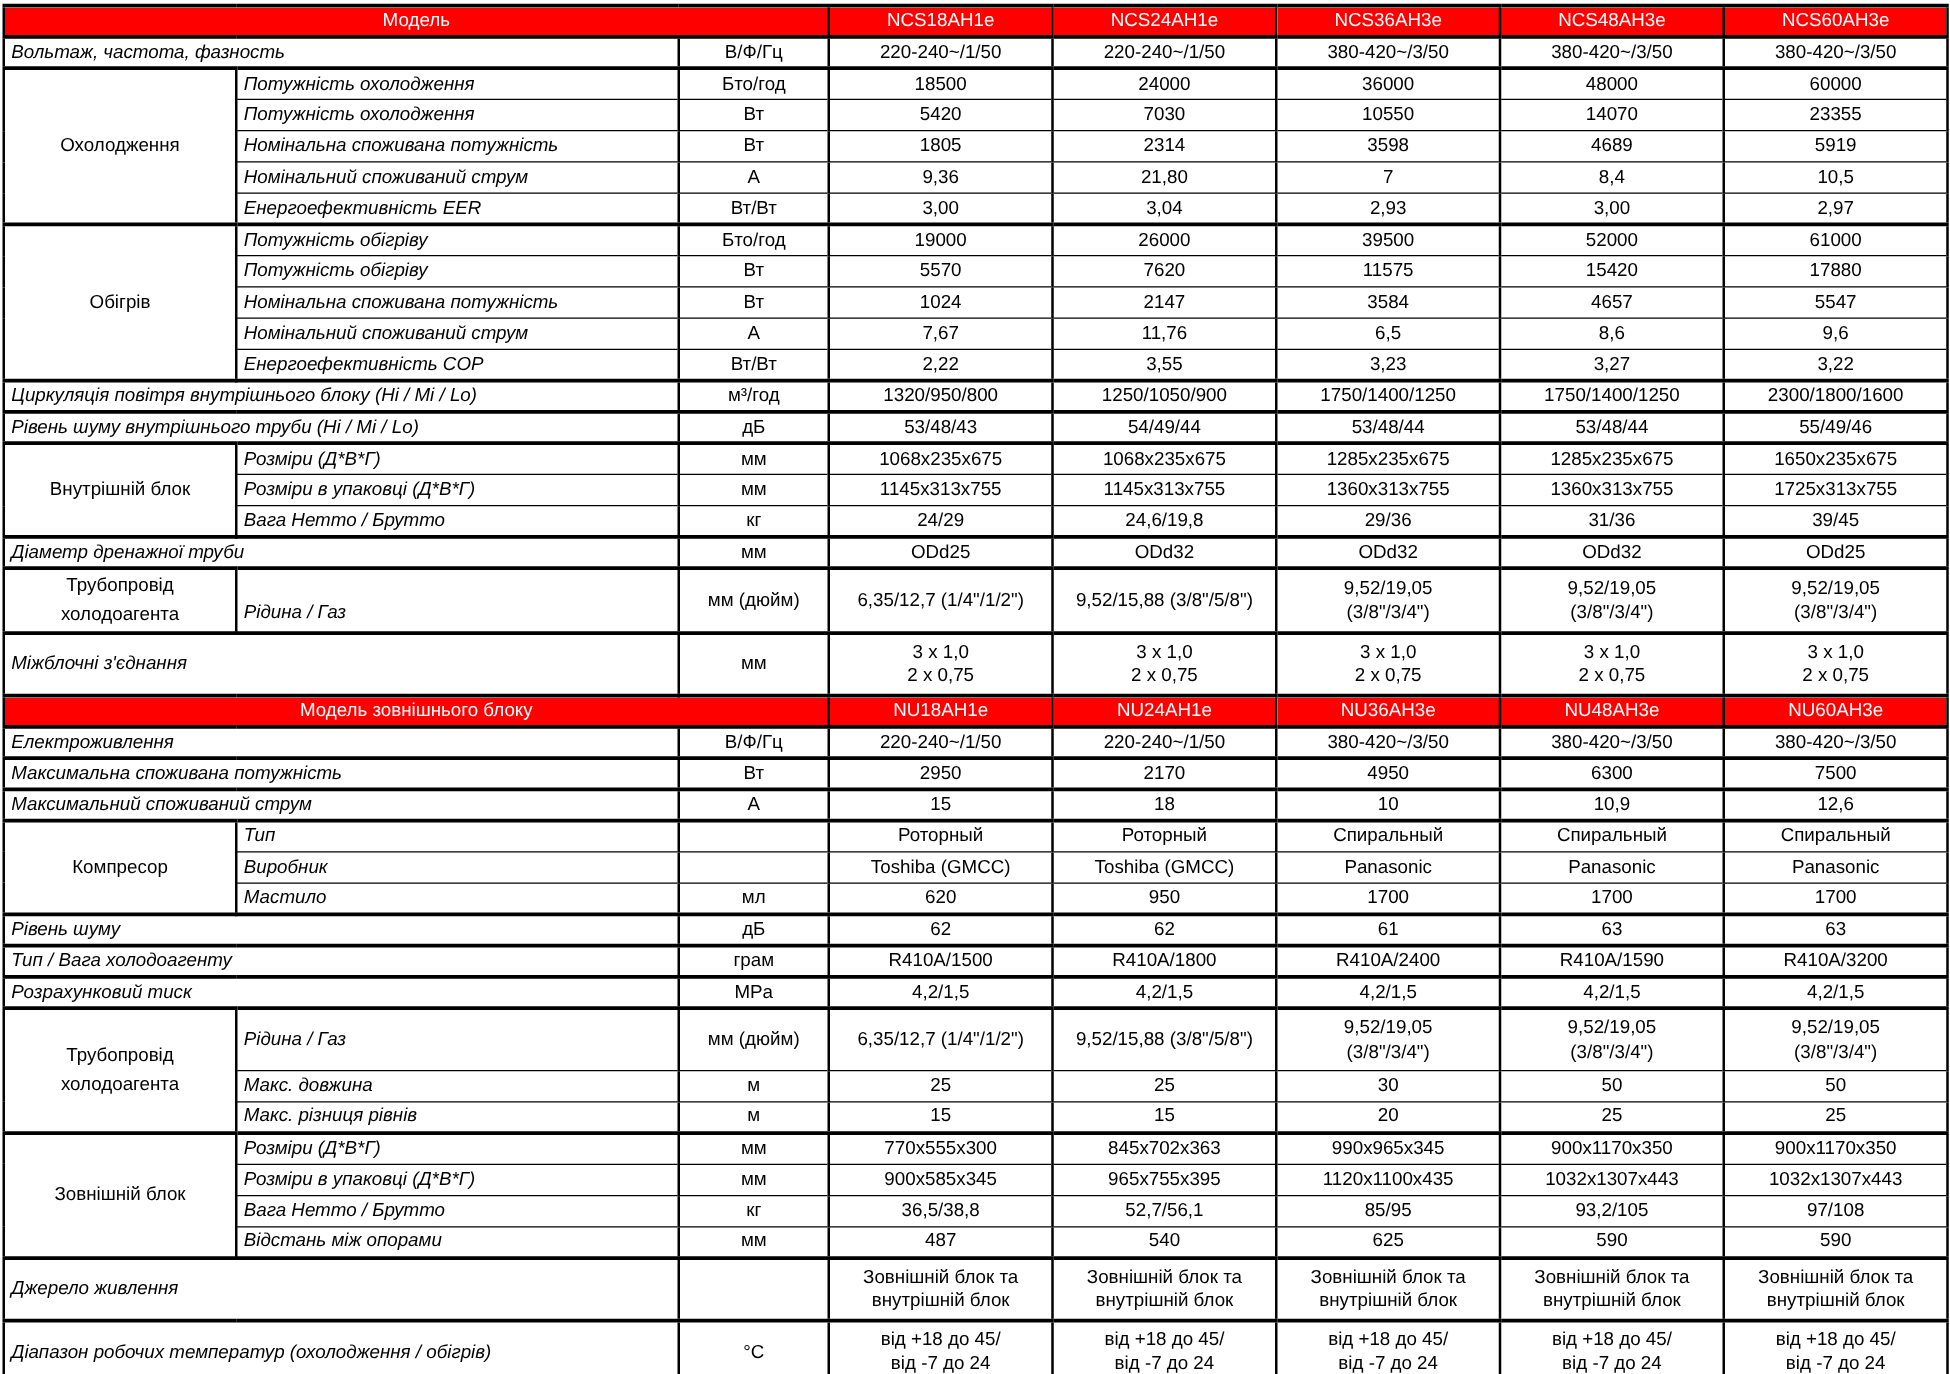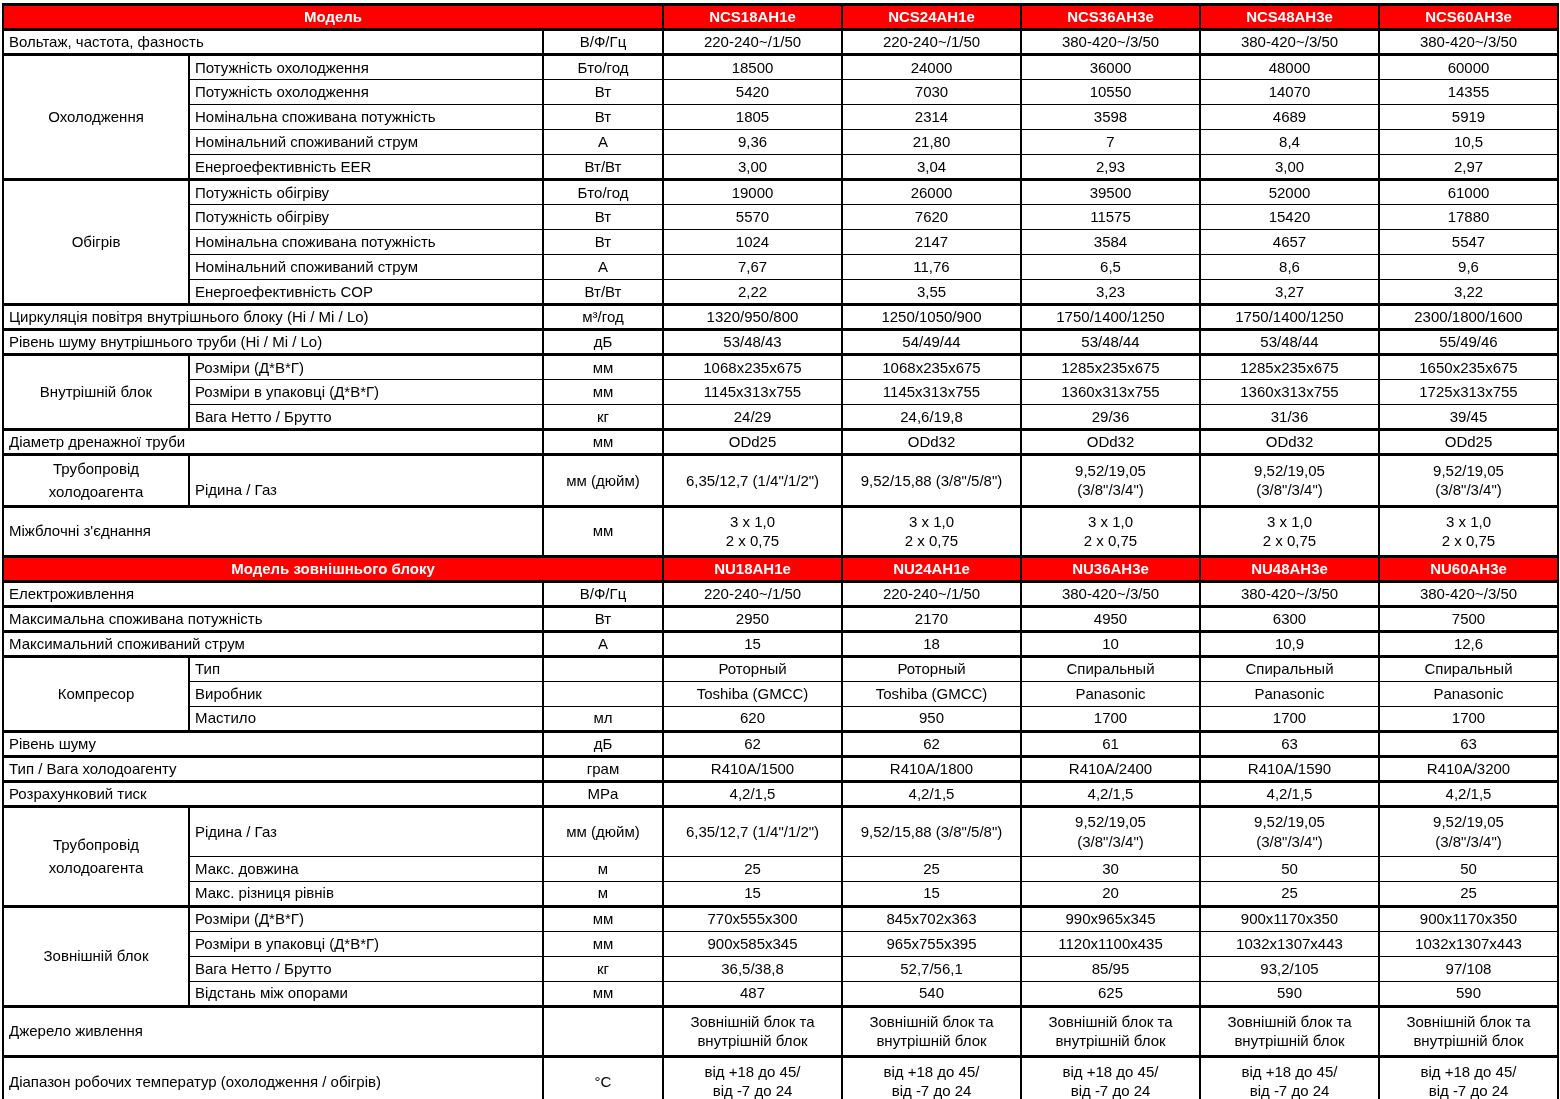--- a/index.html
+++ b/index.html
@@ -26,26 +26,26 @@
     padding:1px 5px;
     text-align:center;
     vertical-align:middle;
     overflow:hidden;
     line-height:1.3;
     white-space:pre-line;
   }
   tr{height:25px;}
   tr.tall{height:50px;}
   tr.thick td{border-top-width:3px;}
-  td.label{text-align:left;}
+  td.label{text-align:left;font-style:italic;}
   td.vbottom{vertical-align:bottom;padding-bottom:5px;}
   tr.red-row td{
     background:var(--header-bg);
     color:var(--header-fg);
-    font-weight:bold;
+    font-weight:normal;
     border-top-width:3px;
     font-size:15px;
     margin-top:12px;
   }
   td.cat{line-height:1.55;}
 </style>
 </head>
 <body>
 
 <table>
@@ -87,21 +87,21 @@
         <td class="val">48000</td>
         <td class="val">60000</td>
       </tr>
       <tr>
         <td class="label">Потужність охолодження</td>
         <td class="unit">Вт</td>
         <td class="val">5420</td>
         <td class="val">7030</td>
         <td class="val">10550</td>
         <td class="val">14070</td>
-        <td class="val">14355</td>
+        <td class="val">23355</td>
       </tr>
       <tr>
         <td class="label">Номінальна споживана потужність</td>
         <td class="unit">Вт</td>
         <td class="val">1805</td>
         <td class="val">2314</td>
         <td class="val">3598</td>
         <td class="val">4689</td>
         <td class="val">5919</td>
       </tr>

